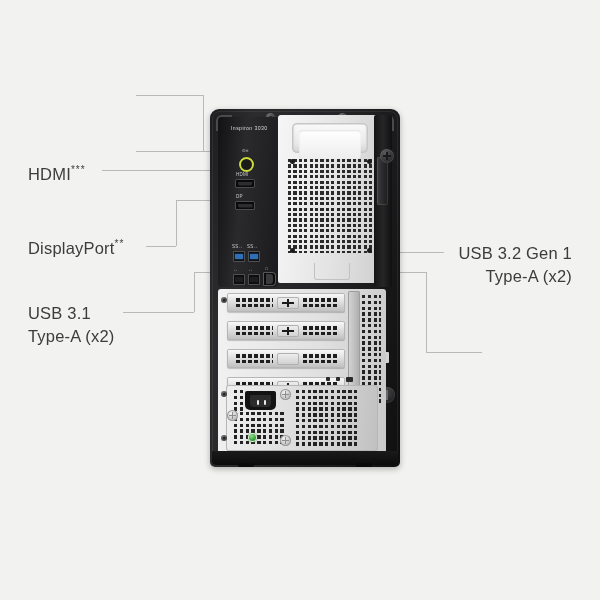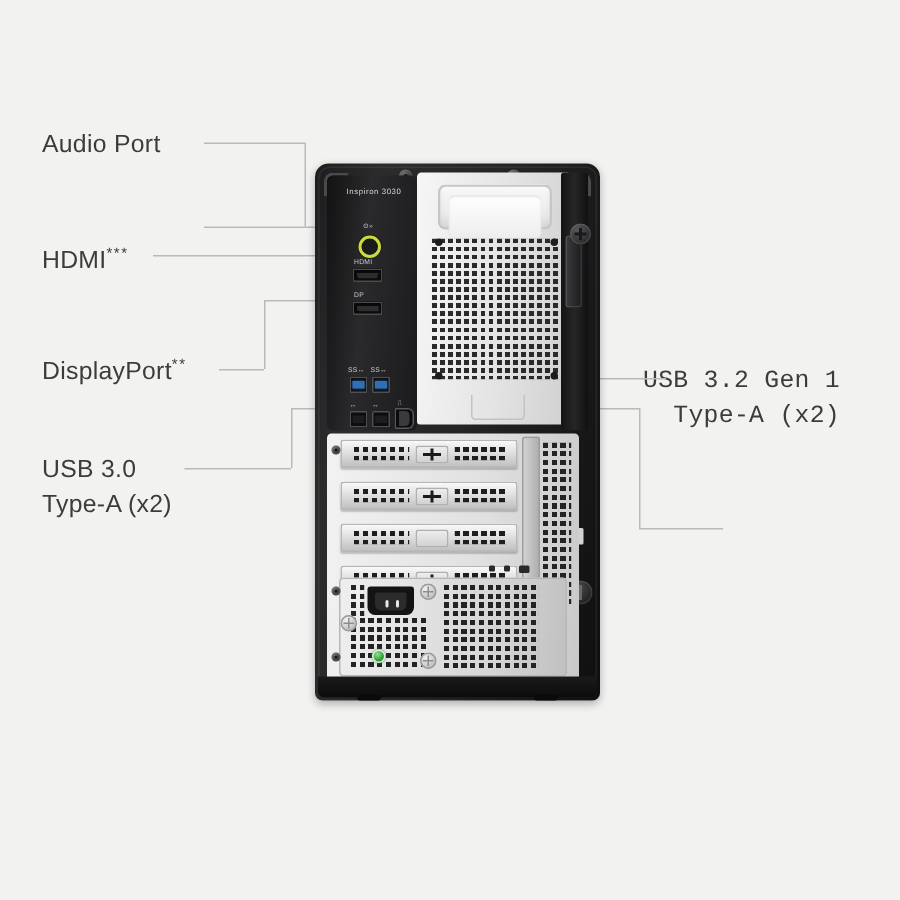--- a/index.html
+++ b/index.html
@@ -516,26 +516,25 @@
     width: 16px; height: 4px;
     background: #0a0a0b;
     border-radius: 0 0 2px 2px;
   }
 </style>
 </head>
 <body>
 
 <div id="stage">
 
-  <div class="label" style="left:28px; top:85px;"><span>Audio Port</span></div>
   <div class="label" style="left:28px; top:158px;"><span>HDMI</span><sup>***</sup></div>
   <div class="label" style="left:28px; top:232px;"><span>DisplayPort</span><sup>**</sup></div>
-  <div class="label" style="left:28px; top:302px;"><span>USB 3.0
+  <div class="label" style="left:28px; top:302px;"><span>USB 3.1
 Type-A (x2)</span></div>
-  <div class="label right" style="right:40px; top:242px; width:230px;font-family:Liberation Mono, monospace;"><span>USB 3.2 Gen 1
+  <div class="label right" style="right:28px; top:242px; width:230px;"><span>USB 3.2 Gen 1
 Type-A (x2)</span></div>
 
   <div class="leader lh" style="left:136px; top:95px; width:67px;"></div>
   <div class="leader lv" style="left:203px; top:95px; height:56px;"></div>
   <div class="leader lh" style="left:136px; top:151px; width:95px;"></div>
 
   <div class="leader lh" style="left:102px; top:170px; width:129px;"></div>
 
   <div class="leader lh" style="left:146px; top:246px; width:30px;"></div>
   <div class="leader lv" style="left:176px; top:200px; height:46px;"></div>

